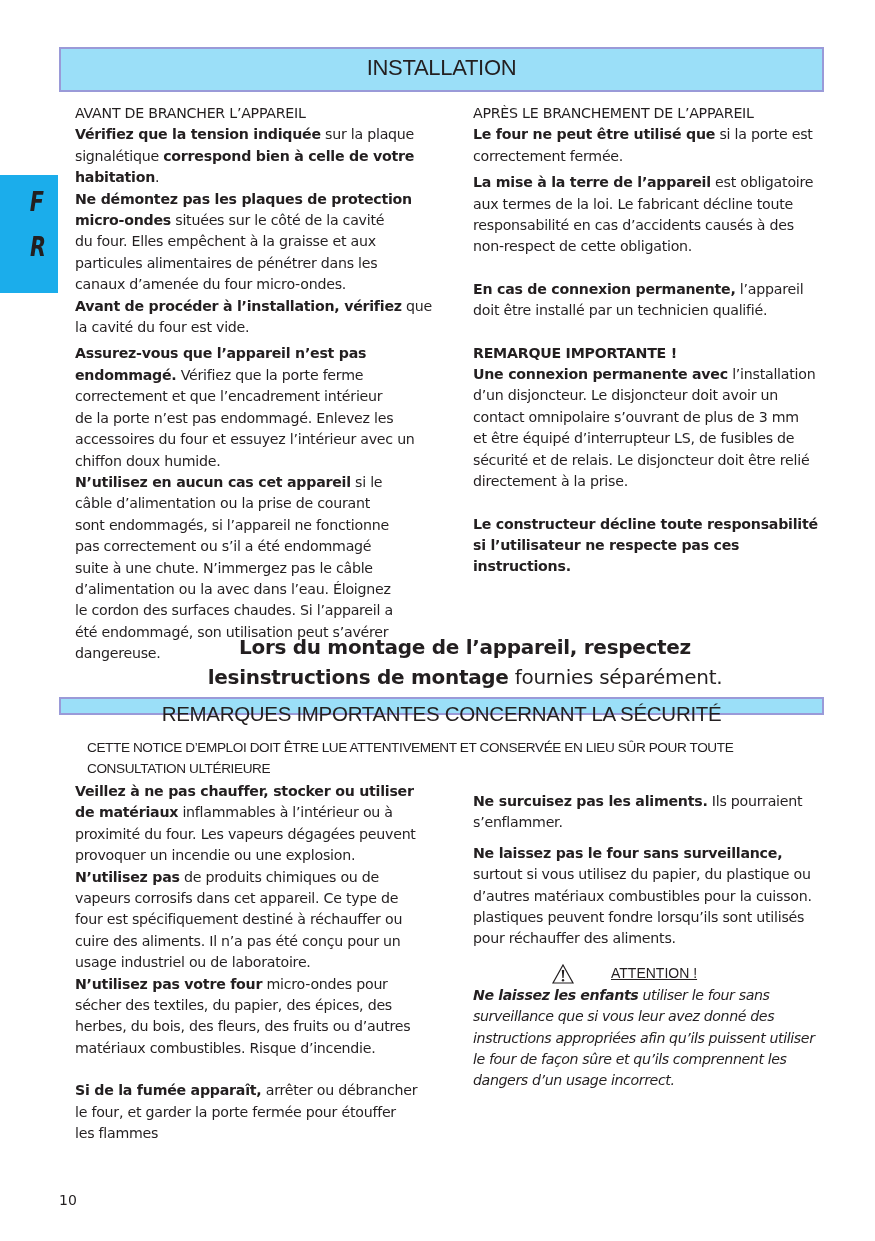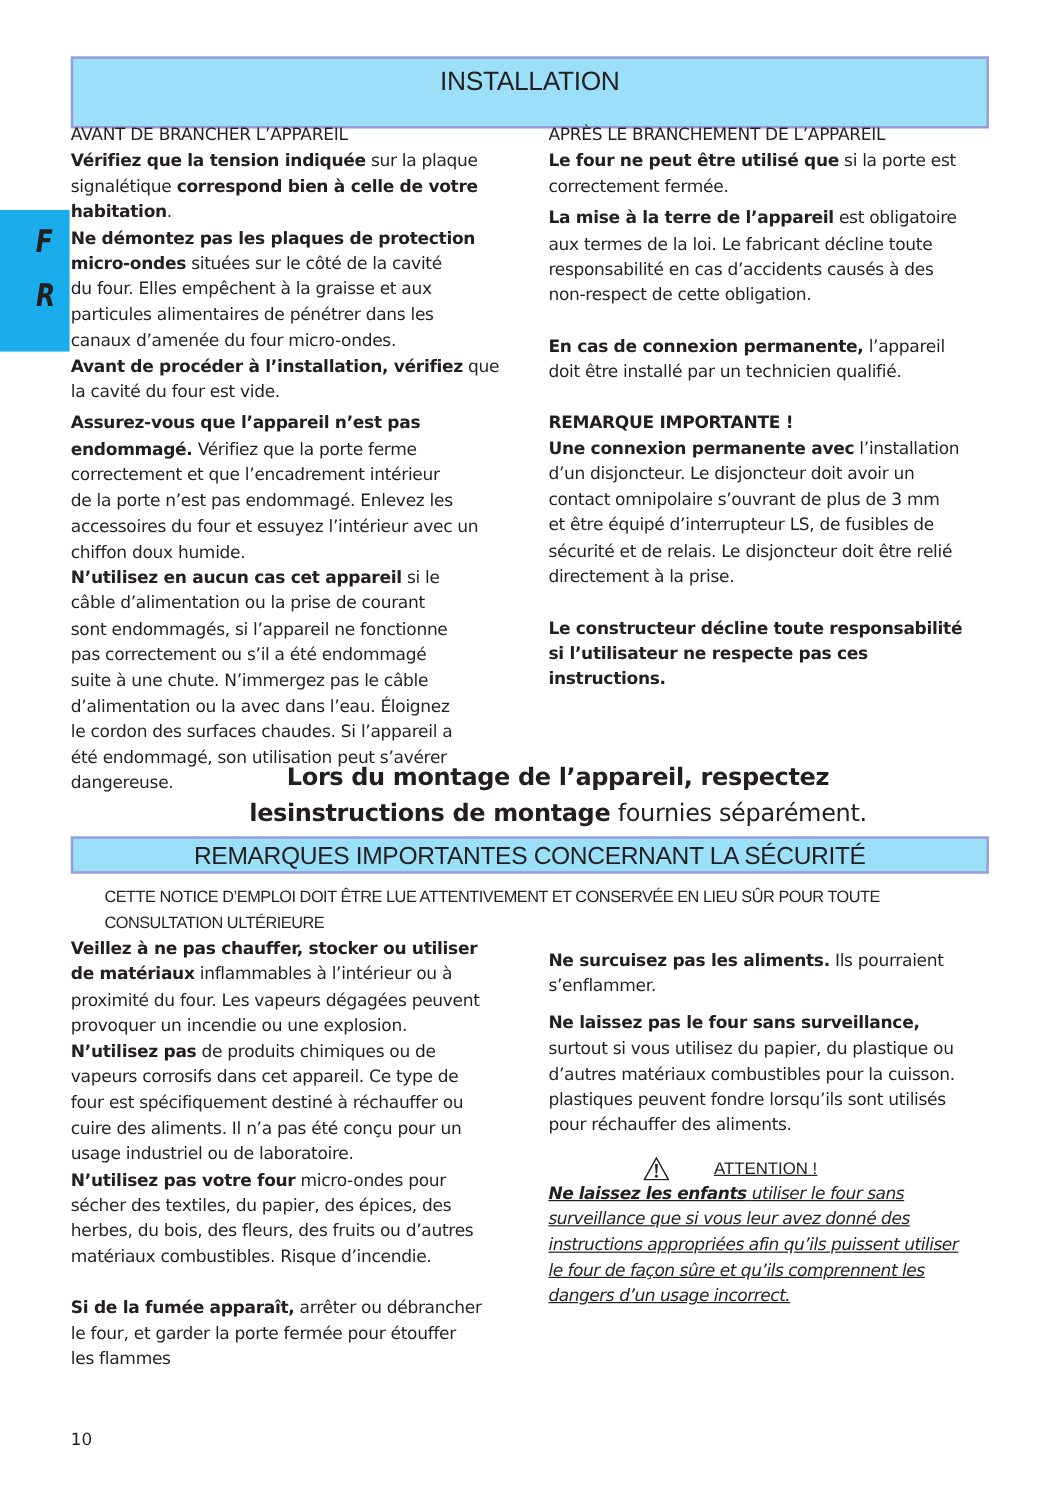--- a/index.html
+++ b/index.html
@@ -7,32 +7,32 @@
     width: 875px; height: 1241px; position: relative; overflow: hidden;
     font-family: "DejaVu Sans", sans-serif; color: #231f20;
   }
   .bar {
     position: absolute; left: 59px; width: 765px;
     background: #9bdff8; border: 2px solid #9a9ad8;
     box-sizing: border-box; text-align: center;
     font-family: "Liberation Sans", sans-serif; color: #231f20;
     letter-spacing: -0.3px;
   }
-  #bar1 { top: 47px; height: 60px; font-size: 22px; line-height: 38px; }
-  #bar2 { top: 697px; height: 31px; font-size: 20.5px; line-height: 30px; }
+  #bar1 { top: 47px; height: 45px; font-size: 22px; line-height: 38px; }
+  #bar2 { top: 697px; height: 18px; font-size: 20.5px; line-height: 30px; }
   .lang-tab {
     position: absolute; left: 0; top: 175px; width: 58px; height: 118px;
     background: #1badeb;
   }
   .lang-letter {
     position: absolute; left: 28px; font-family: "DejaVu Sans", sans-serif;
     font-style: italic; font-weight: bold; font-size: 26px; color: #231f20;
     transform: scaleX(0.8);
   }
-  .col { position: absolute; font-size: 14.2px; line-height: 21.4px; }
+  .col { position: absolute; font-size: 14.2px; line-height: 21.4px; margin-left: 16px; }
   .col .ln { display: block; white-space: nowrap; letter-spacing: -0.25px; }
   .col b { font-weight: bold; }
   .gap { display: block; height: 5px; }
   .gap2 { display: block; height: 21px; }
   #left1 { left: 59px; top: 103px; width: 380px; }
   #right1 { left: 457px; top: 103px; width: 370px; }
   .montage {
     position: absolute; left: 200px; width: 530px; text-align: center;
     font-size: 20px; line-height: 30px; letter-spacing: -0.3px;
   }
@@ -45,21 +45,21 @@
   #left2 { left: 59px; top: 781px; width: 380px; }
   #right2 { left: 457px; top: 791px; width: 370px; }
   .attention {
     display: block; height: 22px; position: relative;
   }
   .attention .warn { position: absolute; left: 79px; top: 1px; }
   .attention .att-label {
     position: absolute; left: 138px; top: 0; text-decoration: underline;
     font-family: "Liberation Sans", sans-serif; font-size: 14px;
   }
-  .ital .ln { font-style: italic; letter-spacing: -0.4px; text-decoration: underline; }
+  .ital .ln { font-style: italic; letter-spacing: -0.4px; }
   .page-num {
     position: absolute; left: 59px; top: 1192px; font-size: 14px;
   }
 </style>
 </head>
 <body>
 
 <div class="lang-tab">
   <span class="lang-letter" style="top:12px">F</span>
   <span class="lang-letter" style="top:57px">R</span>

